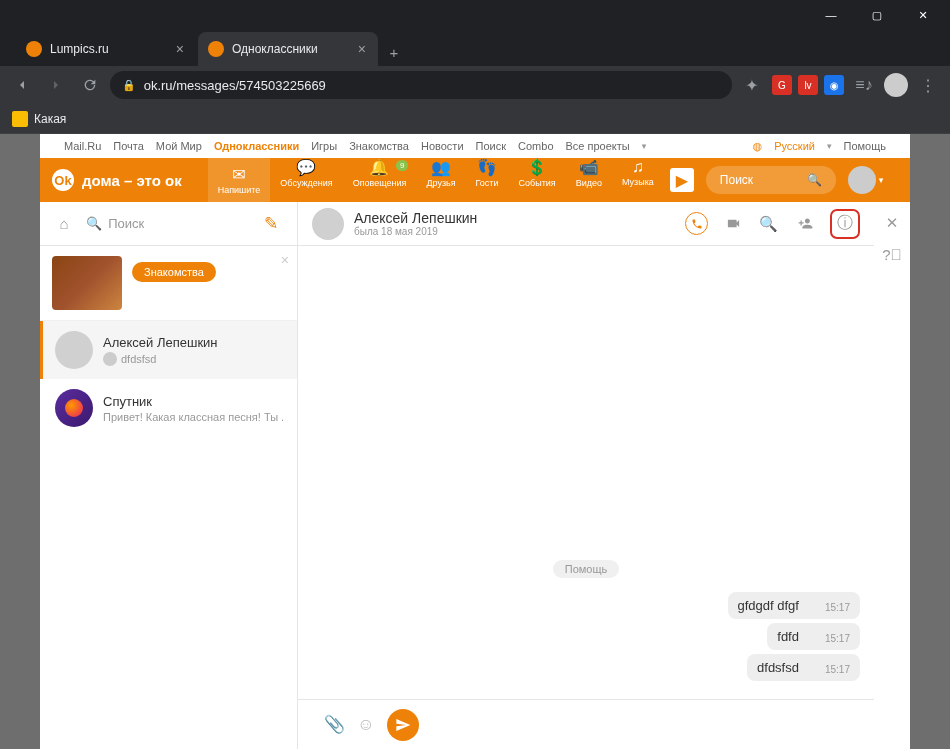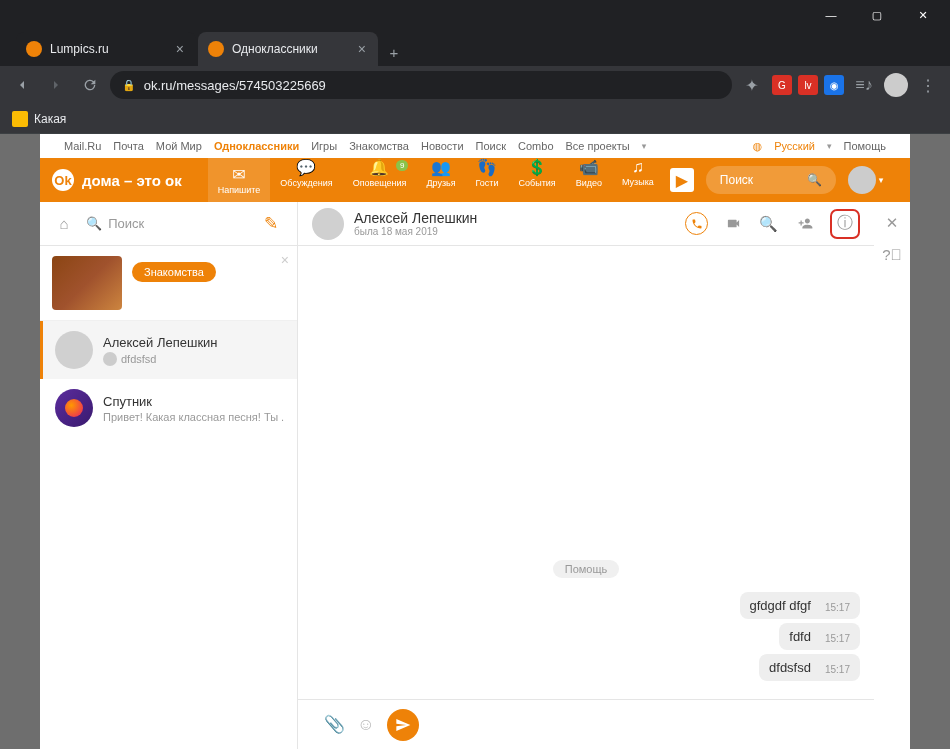--- a/index.html
+++ b/index.html
@@ -68,21 +68,21 @@
 .chat-title{font-size:14px;color:#333;font-weight:500}
 .chat-sub{font-size:10px;color:#999}
 .chat-actions{margin-left:auto;display:flex;gap:14px;align-items:center}
 .chat-act{color:#999;cursor:pointer;font-size:15px;display:flex;align-items:center;justify-content:center;width:22px;height:22px}
 .chat-act.call{color:#ee8208;border:1.5px solid #ee8208;border-radius:50%;width:23px;height:23px;font-size:12px}
 .chat-act.highlighted{border:2.5px solid #d93025;border-radius:7px;padding:3px;width:30px;height:30px;font-size:16px}
 .side-actions{width:36px;display:flex;flex-direction:column;align-items:center;padding-top:12px;gap:14px;color:#999}
 .chat-msgs{flex:1;padding:14px;display:flex;flex-direction:column;justify-content:flex-end}
 .date-sep{align-self:center;background:#f0f0f0;color:#999;font-size:11px;padding:3px 12px;border-radius:12px;margin-bottom:14px}
 .msg-row{display:flex;justify-content:flex-end;margin-bottom:4px}
-.msg-bubble{background:#eeeeee;border-radius:8px;padding:6px 10px;font-size:13px;color:#333;display:flex;align-items:flex-end;gap:14px}
+.msg-bubble{background:#eeeeee;border-radius:8px;padding:6px 10px;font-size:13px;color:#333;display:flex;align-items:flex-end;gap:26px}
 .msg-time{font-size:10px;color:#999}
 .chat-input{height:50px;border-top:1px solid #e5e5e5;display:flex;align-items:center;padding:0 14px}
 .chat-input-field{flex:1;color:#999;font-size:13px}
 .chat-input-act{color:#bbb;font-size:17px;margin-left:12px;cursor:pointer}
 .send-btn{width:32px;height:32px;background:#ee8208;border-radius:50%;display:flex;align-items:center;justify-content:center;color:#fff;margin-left:12px;cursor:pointer}
 svg{width:1em;height:1em;fill:currentColor}
 </style>
 </head>
 <body>
 

